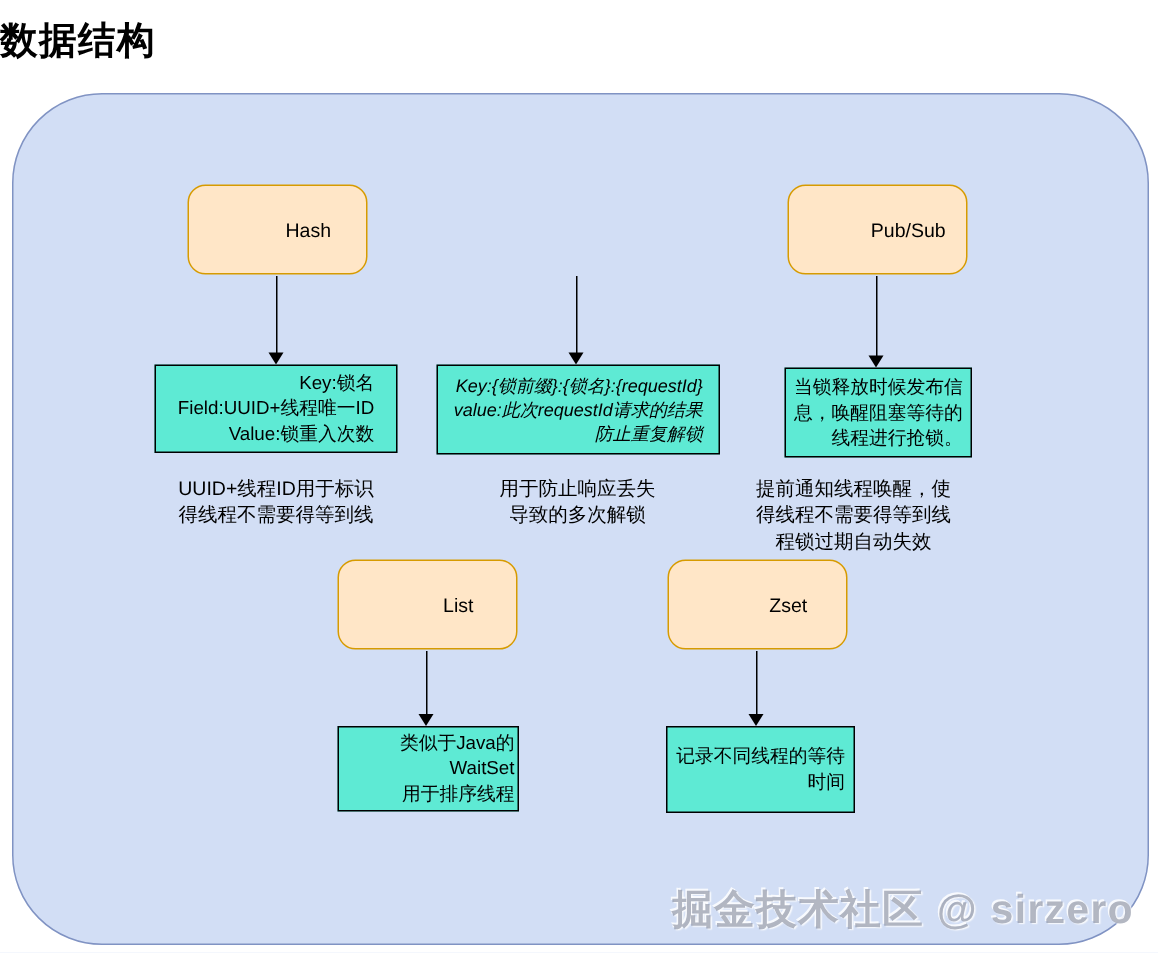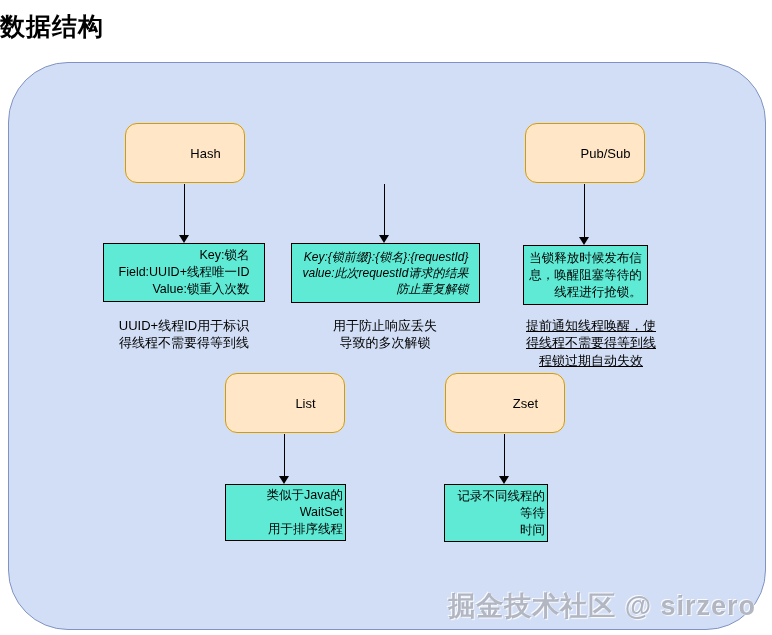--- a/index.html
+++ b/index.html
@@ -32,29 +32,29 @@
     position:absolute; box-sizing:border-box;
     background:#5eead4; border:1px solid #000000;
     display:flex; align-items:center; justify-content:center;
     text-align:right; font-size:12.5px; line-height:1.36;
     white-space:pre-line; padding:2px;
   }
   .d-hash   { left:103px; top:243px; width:162px; height:59px; }
   .d-string { left:291px; top:243px; width:189px; height:60px; font-size:12px;font-style:italic; }
   .d-pubsub { left:523px; top:245px; width:125px; height:60px; }
   .d-list   { left:225px; top:484px; width:121px; height:57px; }
-  .d-zset   { left:444px; top:484px; width:104px; height:58px; }
+  .d-zset   { left:444px; top:484px; width:126px; height:58px; }
 
   .note {
     position:absolute; text-align:center; font-size:13px; line-height:1.34;
     white-space:pre-line;
   }
   .note-hash   { left:84px;  top:317px; width:200px; }
   .note-string { left:285px; top:317px; width:200px; }
-  .note-pubsub { left:481px; top:317px; width:220px;text-decoration:underline; }
+  .note-pubsub { left:459px; top:317px; width:220px; }
 
   .arrow { position:absolute; width:11px; }
   .arrow::before {
     content:""; position:absolute; left:5px; top:0; bottom:7px;
     width:1px; background:#000;
   }
   .arrow::after {
     content:""; position:absolute; left:0; bottom:0;
     width:0; height:0;
     border-left:5.5px solid transparent;

